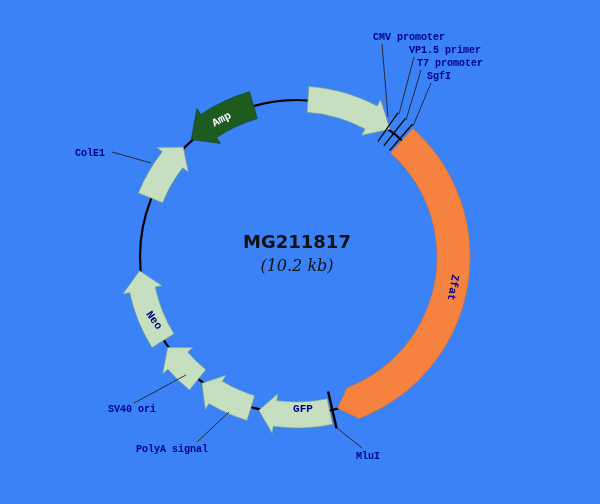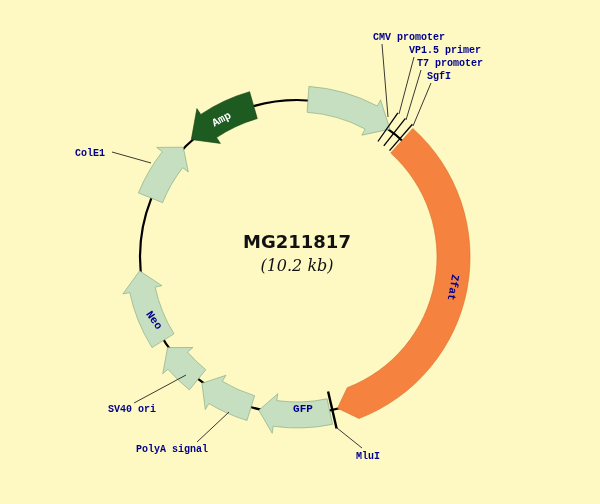--- a/index.html
+++ b/index.html
@@ -1,16 +1,16 @@
 <!DOCTYPE html>
 <html><head>
 <meta charset="utf-8">
 <style>
   html,body{margin:0;padding:0;background:#ffffff;}
-  .stage{position:relative;width:600px;height:504px;background:#fef9c3;overflow:hidden;
+  .stage{position:relative;width:600px;height:504px;background:#3b82f6;overflow:hidden;
          font-family:"Liberation Sans",sans-serif;}
   svg{display:block;}
   .feature{stroke:#7da57b;stroke-width:.6;}
   .feature-dark{stroke:#12420f;stroke-width:.6;}
   .feature-orange{stroke:#d96f2e;stroke-width:.6;}
   .backbone{fill:none;stroke-width:2.2;}
   .tick{stroke:#000000;stroke-width:1.3;}
   .tick-big{stroke:#000000;stroke-width:2.4;}
   .leader{stroke:#222222;stroke-width:.9;}
   .callout-label{font-family:"Liberation Mono",monospace;font-weight:bold;font-size:10px;}

